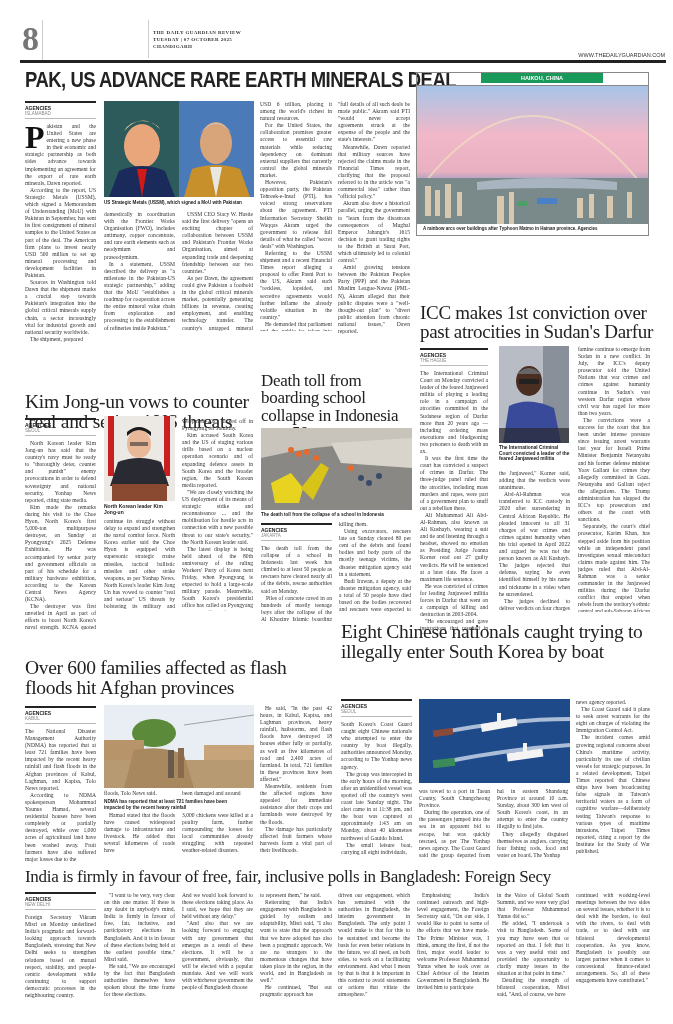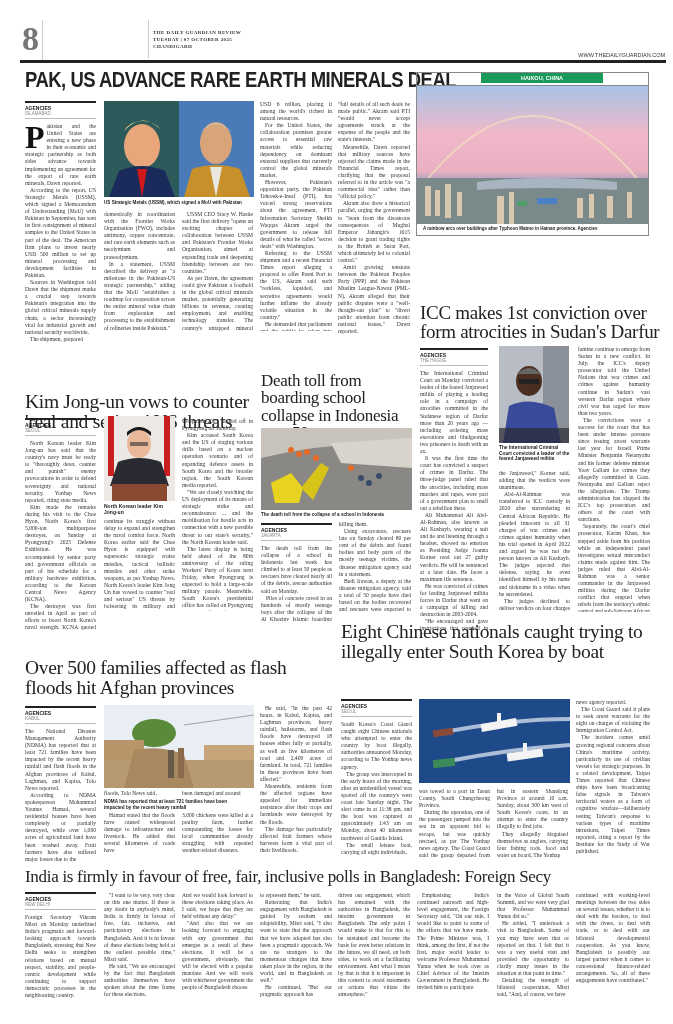--- a/index.html
+++ b/index.html
@@ -113,21 +113,21 @@
           <rect x="190" y="110" width="6" height="22"></rect>
           <rect x="210" y="106" width="5" height="26"></rect>
       </g>
       <rect x="120" y="112" width="20" height="6" fill="#4a80c8"></rect>
       <rect x="100" y="115" width="10" height="5" fill="#4aa068"></rect>
     </svg>
   </div>
   <div class="abs caption" style="left:6px;top:153px;width:225px;font-size:4.5px;font-weight:bold;white-space:nowrap">A rainbow arcs over buildings after Typhoon Matmo in Hainan province. Agencies</div>
 </div>
 
-<div class="abs hl-serif" style="left:420px;top:303px;width:240px;font-size:19px">ICC makes 1st conviction over form atrocities in Sudan's Darfur</div>
+<div class="abs hl-serif" style="left:420px;top:303px;width:240px;font-size:19px">ICC makes 1st conviction over past atrocities in Sudan's Darfur</div>
 <div class="abs" style="left:420px;top:348px;width:68px">
   <div class="agency">AGENCIES</div>
   <div class="dateline">THE HAGUE</div>
   <div class="body-text" style="height:264px">
     <p class="noind">The International Criminal Court on Monday convicted a leader of the feared Janjaweed militia of playing a leading role in a campaign of atrocities committed in the Sudanese region of Darfur more than 20 years ago — including ordering mass executions and bludgeoning two prisoners to death with an ax.</p>
     <p>It was the first time the court has convicted a suspect of crimes in Darfur. The three-judge panel ruled that the atrocities, including mass murders and rapes, were part of a government plan to snuff out a rebellion there.</p>
     <p>Ali Muhammad Ali Abd-Al-Rahman, also known as Ali Kushayb, wearing a suit and tie and listening through a headset, showed no emotion as Presiding Judge Joanna Korner read out 27 guilty verdicts. He will be sentenced at a later date. He faces a maximum life sentence.</p>
     <p>He was convicted of crimes for leading Janjaweed militia forces in Darfur that went on a campaign of killing and destruction in 2003-2004.</p>
     <p>"He encouraged and gave instructions that resulted in the killings, the rapes and destruction committed by</p>
   </div>
@@ -218,21 +218,21 @@
     <p class="noind">The death toll from the collapse of a school in Indonesia last week has climbed to at least 50 people as rescuers have cleared nearly all of the debris, rescue authorities said on Monday.</p>
     <p>Piles of concrete caved in on hundreds of mostly teenage boys after the collapse of the Al Khoziny Islamic boarding school in the Indonesian town of Sidoarjo, in East Java province, trapping and later</p>
   </div>
 </div>
 <div class="abs body-text" style="left:339px;top:521px;width:72px;height:91px">
   <p class="noind">killing them.</p>
   <p>Using excavators, rescuers late on Sunday cleared 80 per cent of the debris and found bodies and body parts of the mostly teenage victims, the disaster mitigation agency said in a statement.</p>
   <p>Budi Irawan, a deputy at the disaster mitigation agency, said a total of 50 people have died based on the bodies recovered and rescuers were expected to finish their search by the end of Monday for 13 more trapped victims.</p>
 </div>
 
-<div class="abs hl-serif" style="left:25px;top:658px;width:300px;font-size:19.5px">Over 500 families affected as flash floods hit Afghan provinces</div>
+<div class="abs hl-serif" style="left:25px;top:658px;width:300px;font-size:19.5px">Over 600 families affected as flash floods hit Afghan provinces</div>
 <div class="abs" style="left:25px;top:706px;width:71px">
   <div class="agency">AGENCIES</div>
   <div class="dateline">KABUL</div>
   <div class="body-text" style="height:152px">
     <p class="noind">The National Disaster Management Authority (NDMA) has reported that at least 721 families have been impacted by the recent heavy rainfall and flash floods in the Afghan provinces of Kabul, Laghman, and Kapisa, Tolo News reported.</p>
     <p>According to NDMA spokesperson Mohammad Younus Hamad, several residential houses have been completely or partially destroyed, while over 1,000 acres of agricultural land have been washed away. Fruit farmers have also suffered major losses due to the</p>
   </div>
 </div>
 <div class="abs photo" style="left:104px;top:705px;width:150px;height:83px">
   <svg width="150" height="83" viewBox="0 0 150 83">

